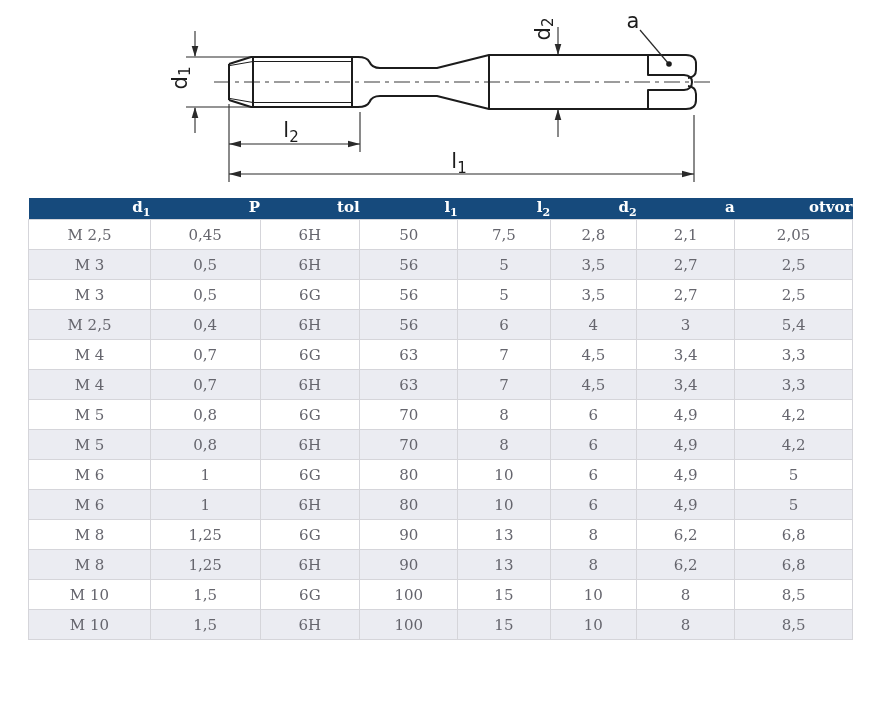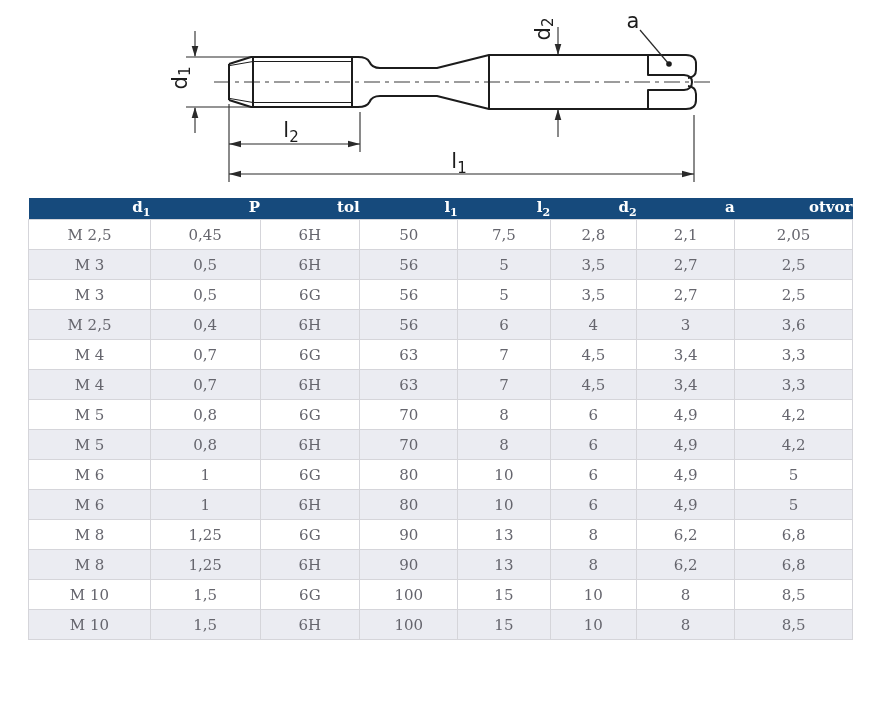--- a/index.html
+++ b/index.html
@@ -196,21 +196,21 @@
       <td>2,5</td>
     </tr>
     <tr>
       <td>M 2,5</td>
       <td>0,4</td>
       <td>6H</td>
       <td>56</td>
       <td>6</td>
       <td>4</td>
       <td>3</td>
-      <td>3,6</td>
+      <td>5,4</td>
     </tr>
     <tr>
       <td>M 4</td>
       <td>0,7</td>
       <td>6G</td>
       <td>63</td>
       <td>7</td>
       <td>4,5</td>
       <td>3,4</td>
       <td>3,3</td>

